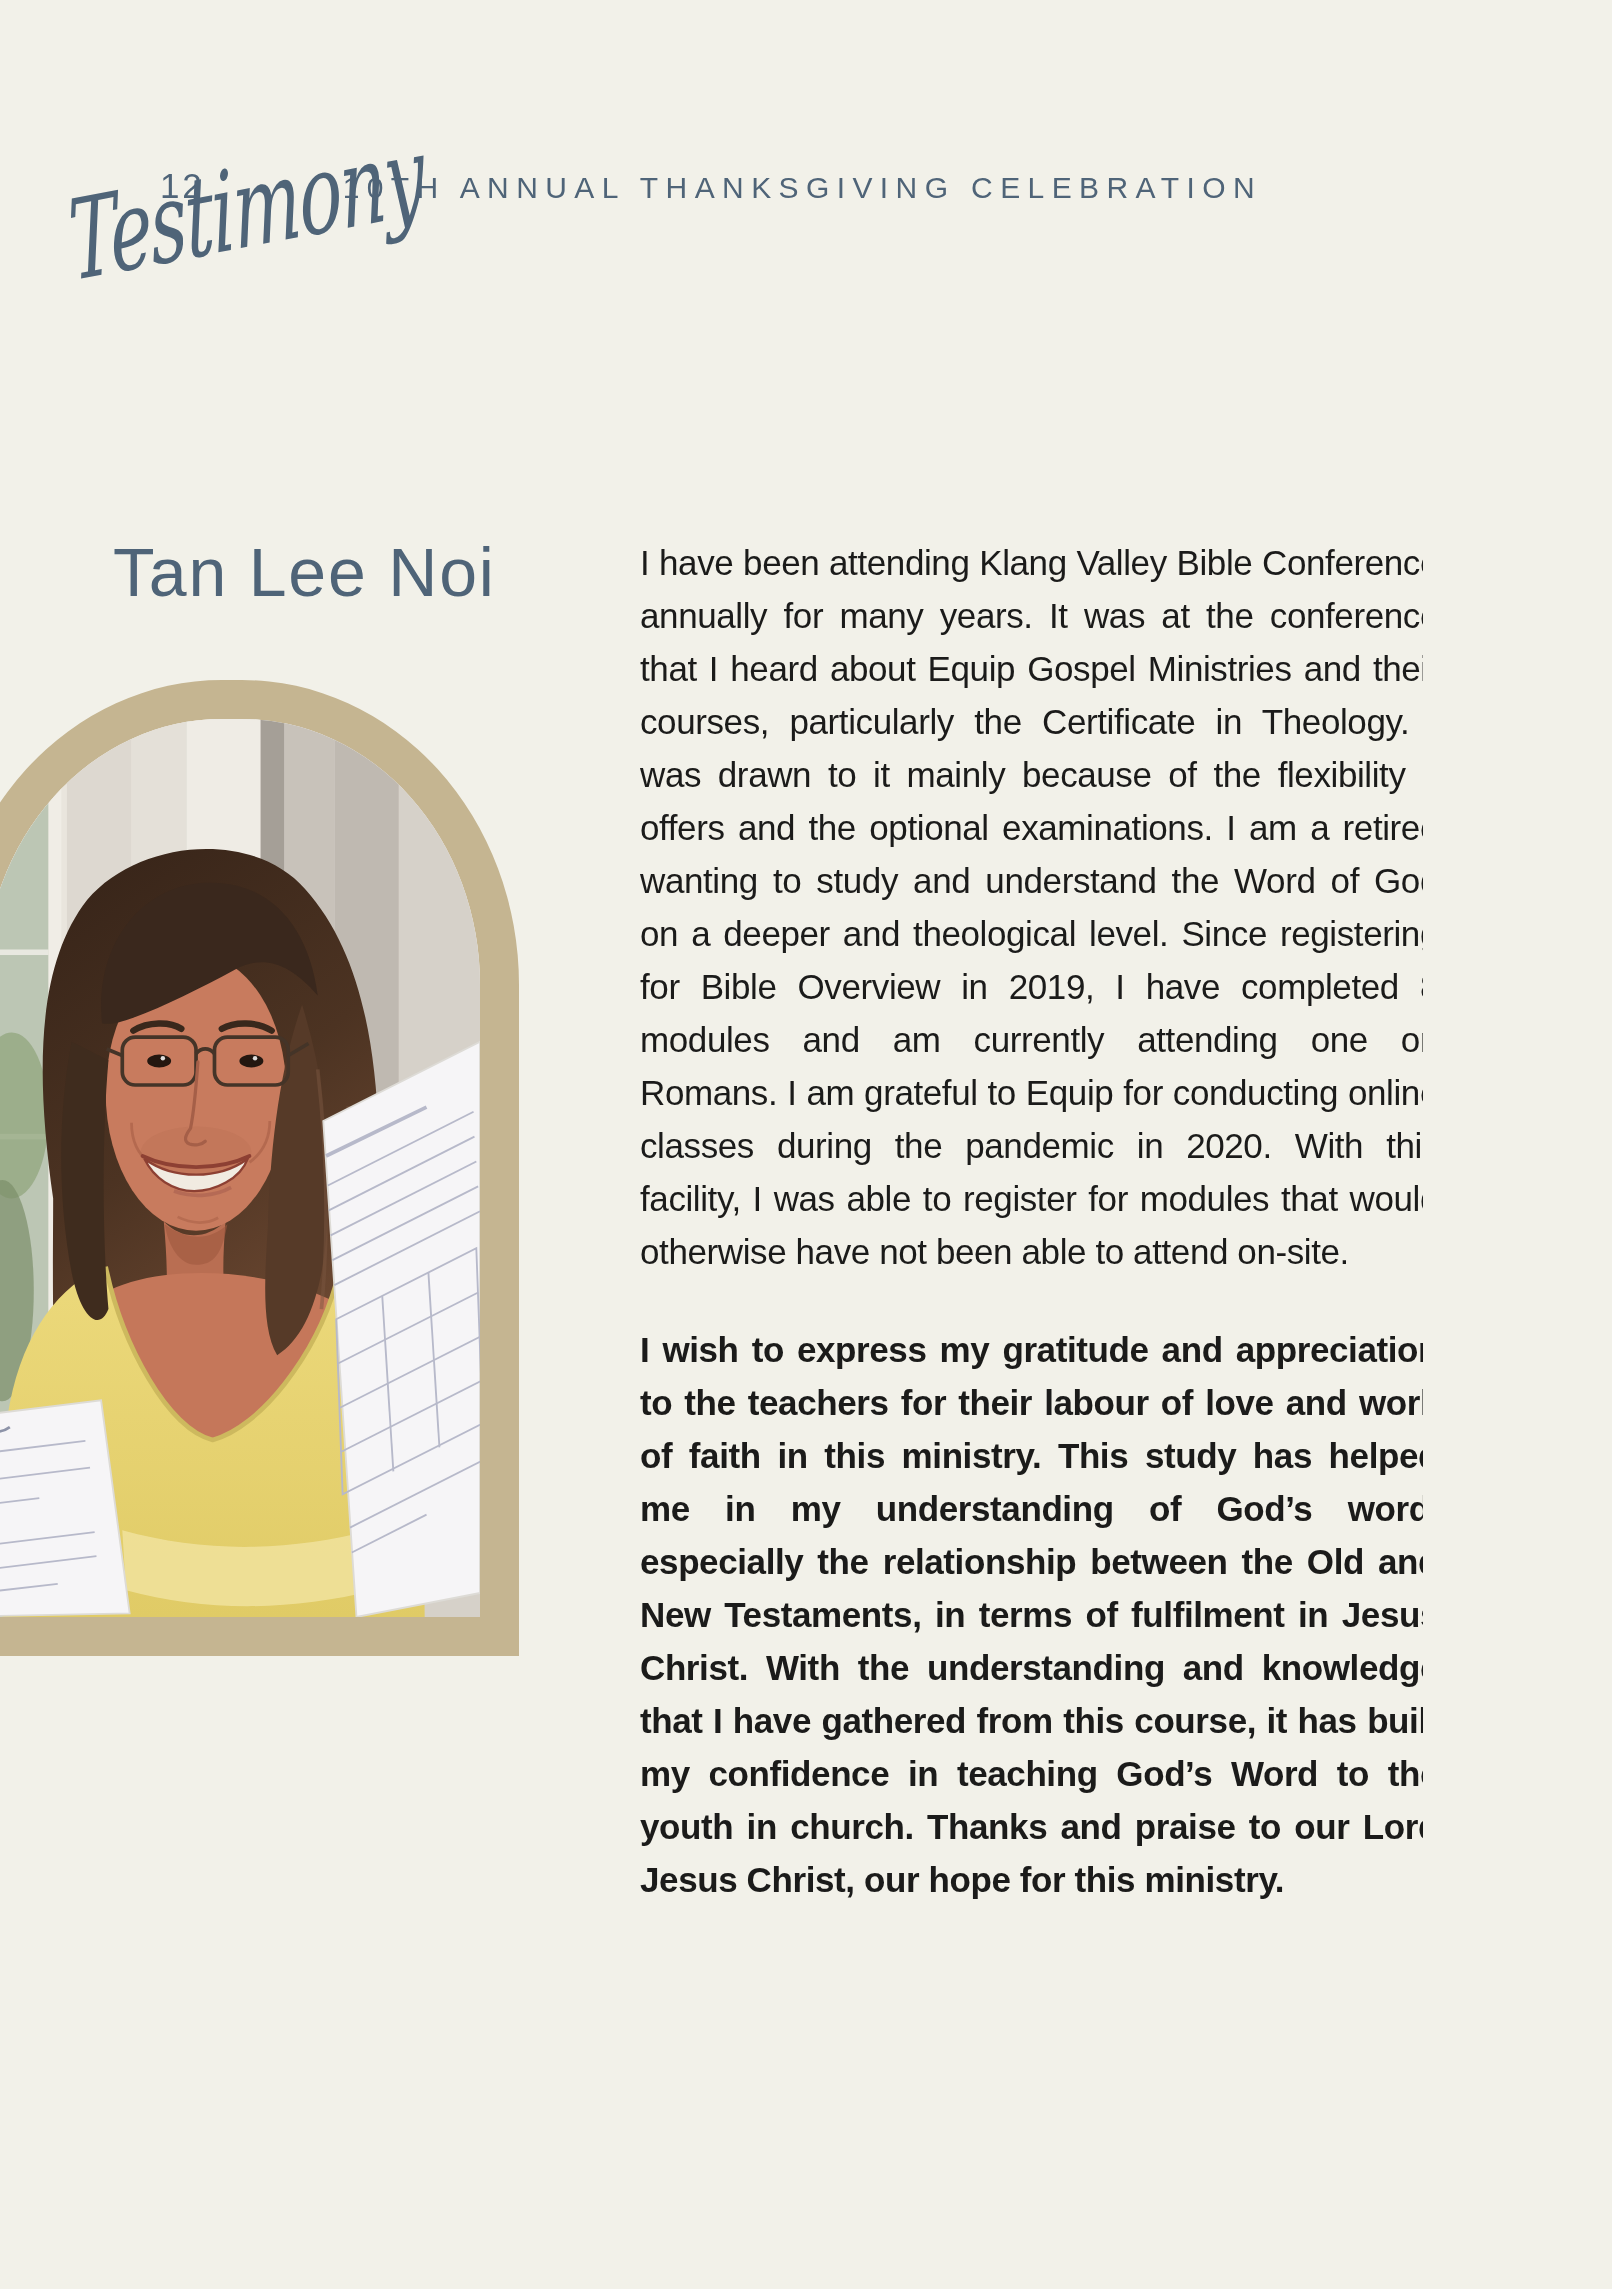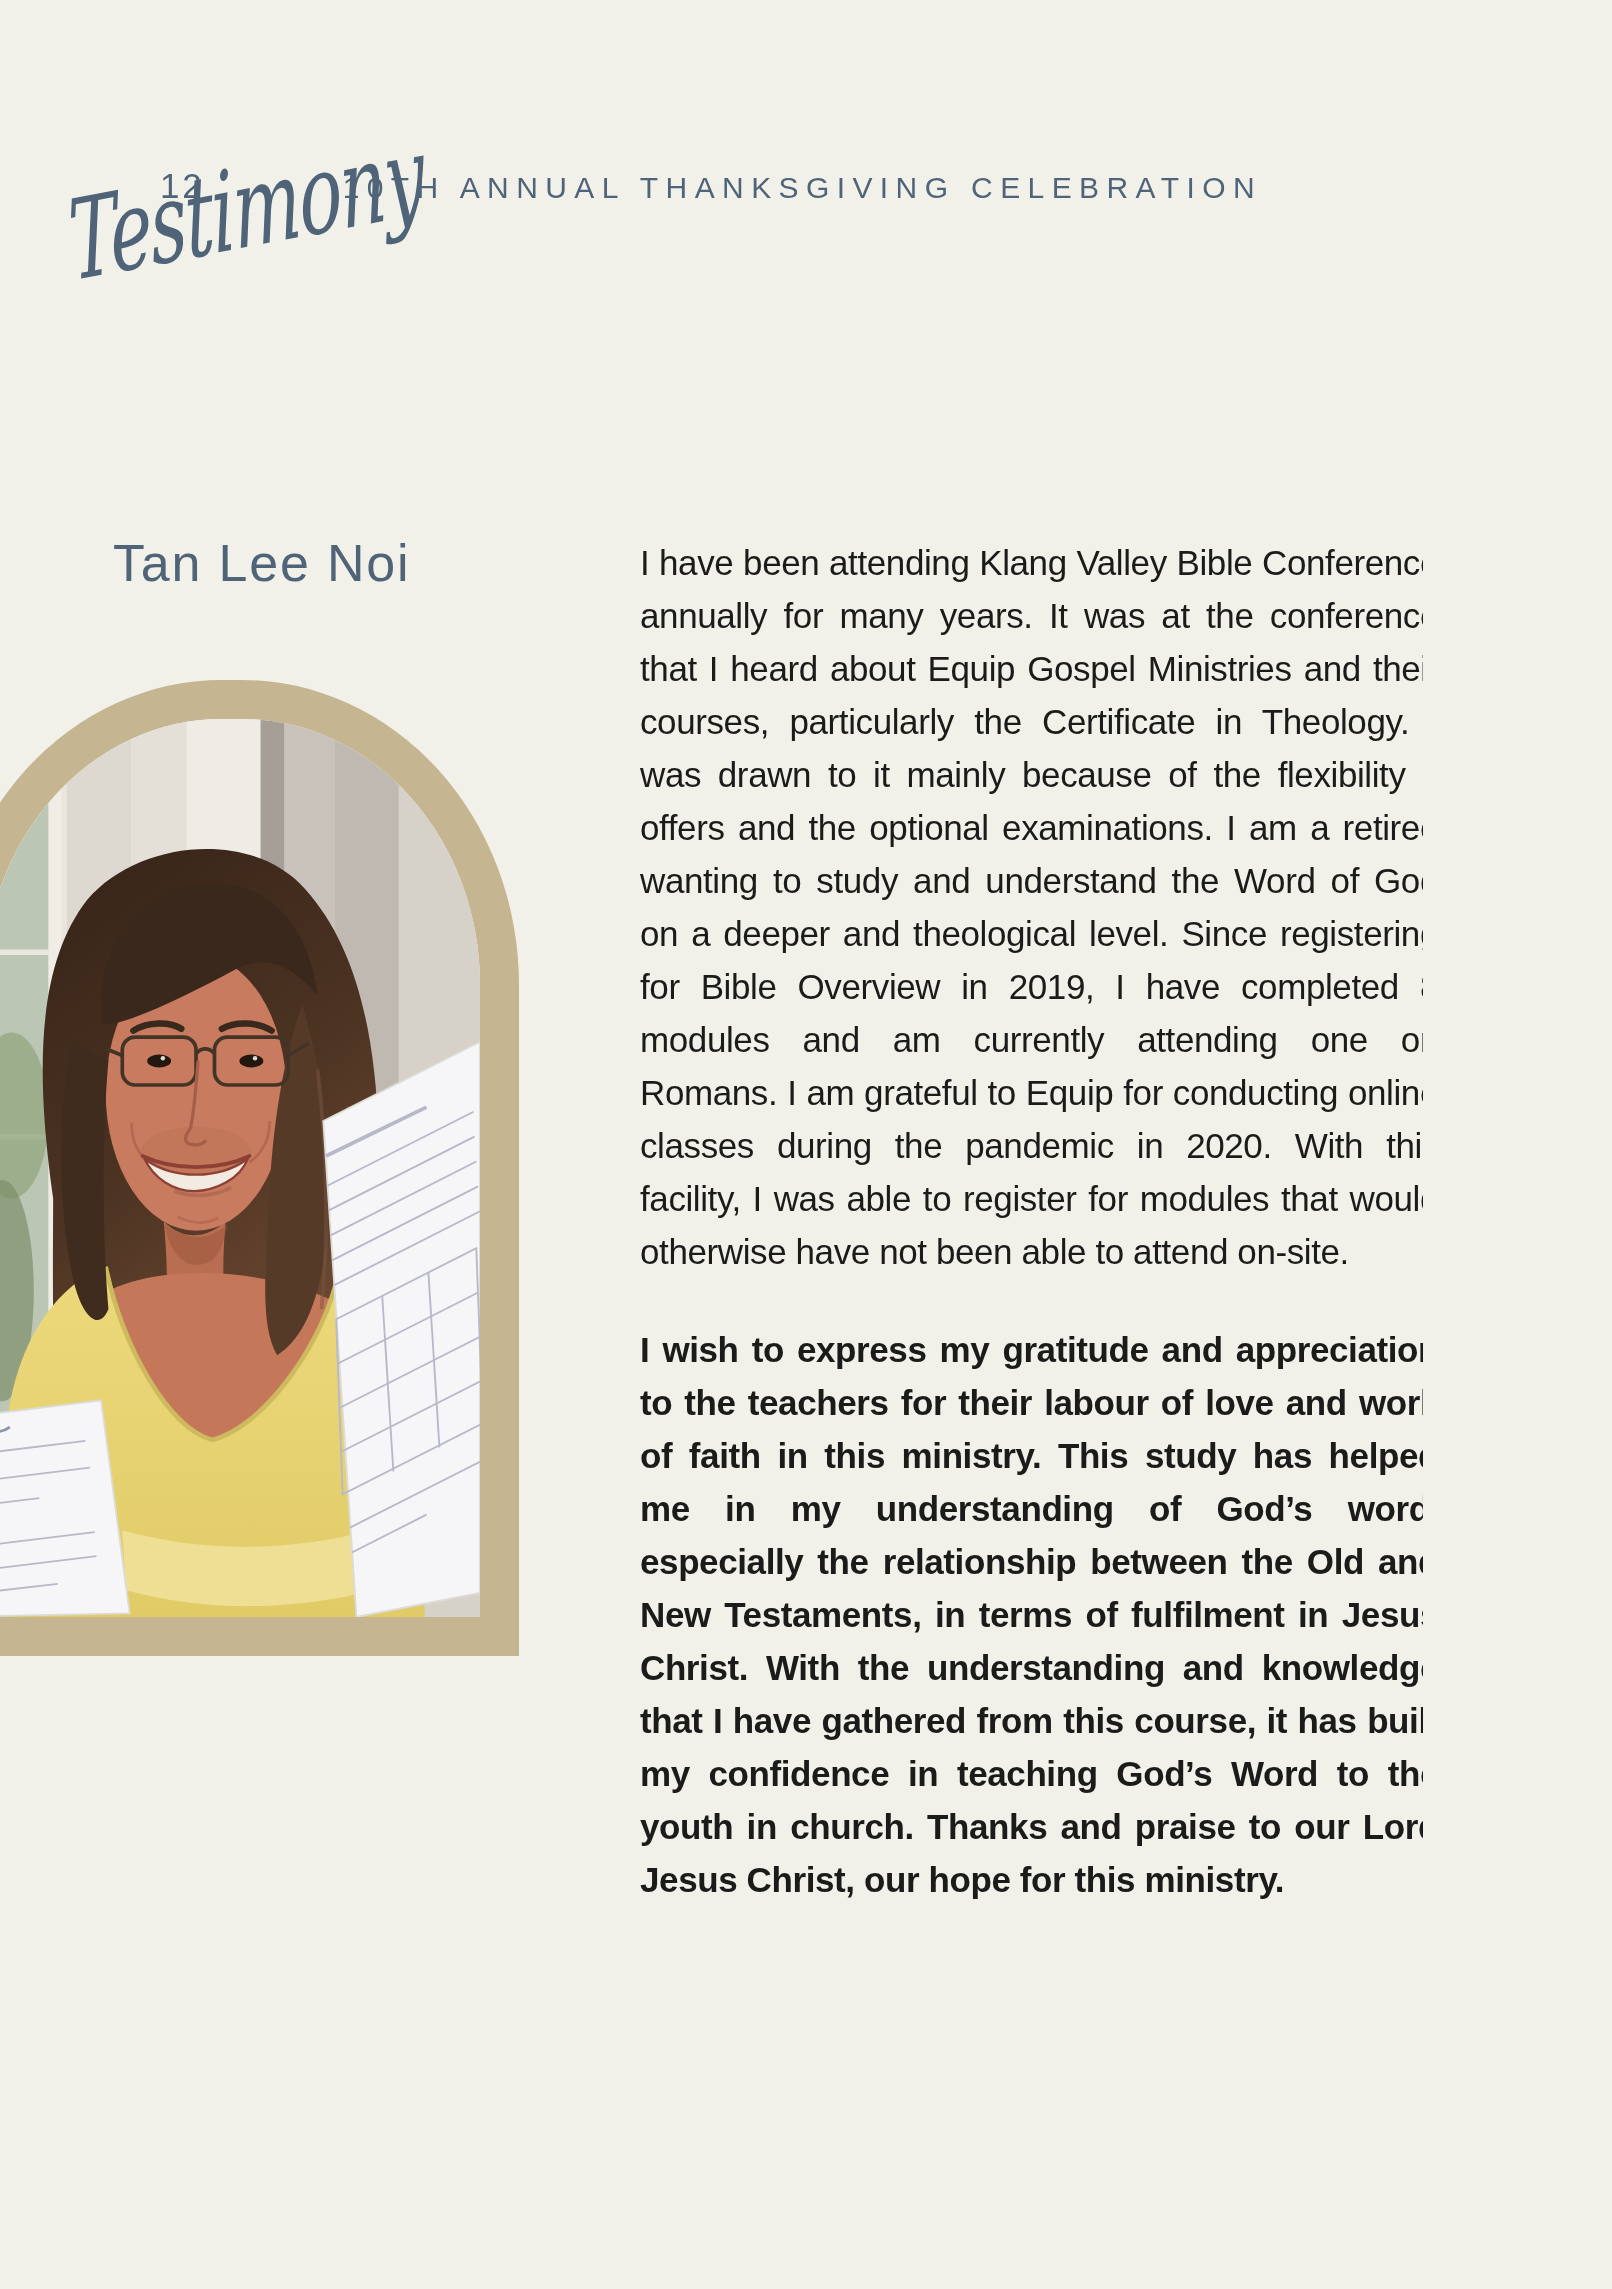--- a/index.html
+++ b/index.html
@@ -24,21 +24,21 @@
   
   .script-svg{ position:absolute; left:65px; top:137px; width:369px; height:231px; overflow:visible; }
   .script-svg text{
     font-family:"DejaVu Serif", serif; font-style:italic; font-weight:400;
     fill:var(--accent); font-size:78px; letter-spacing:-2px;
   }
 
   
   .name{
     position:absolute; left:113px; top:533px; margin:0;
-    font-size:52px; font-weight:400; letter-spacing:1.8px; color:var(--accent);
+    font-size:68px; font-weight:400; letter-spacing:1.8px; color:var(--accent);
   }
 
   
   .photo-frame{
     position:absolute; left:-55px; top:680px; width:574px; height:976px;
     box-sizing:border-box; border:39px solid var(--frame);
     border-radius:277px 277px 0 0 / 305px 305px 0 0;
     overflow:hidden; background:#e9e5dd;
   }
   .photo-frame svg{ position:absolute; inset:0; width:100%; height:100%; display:block; }

